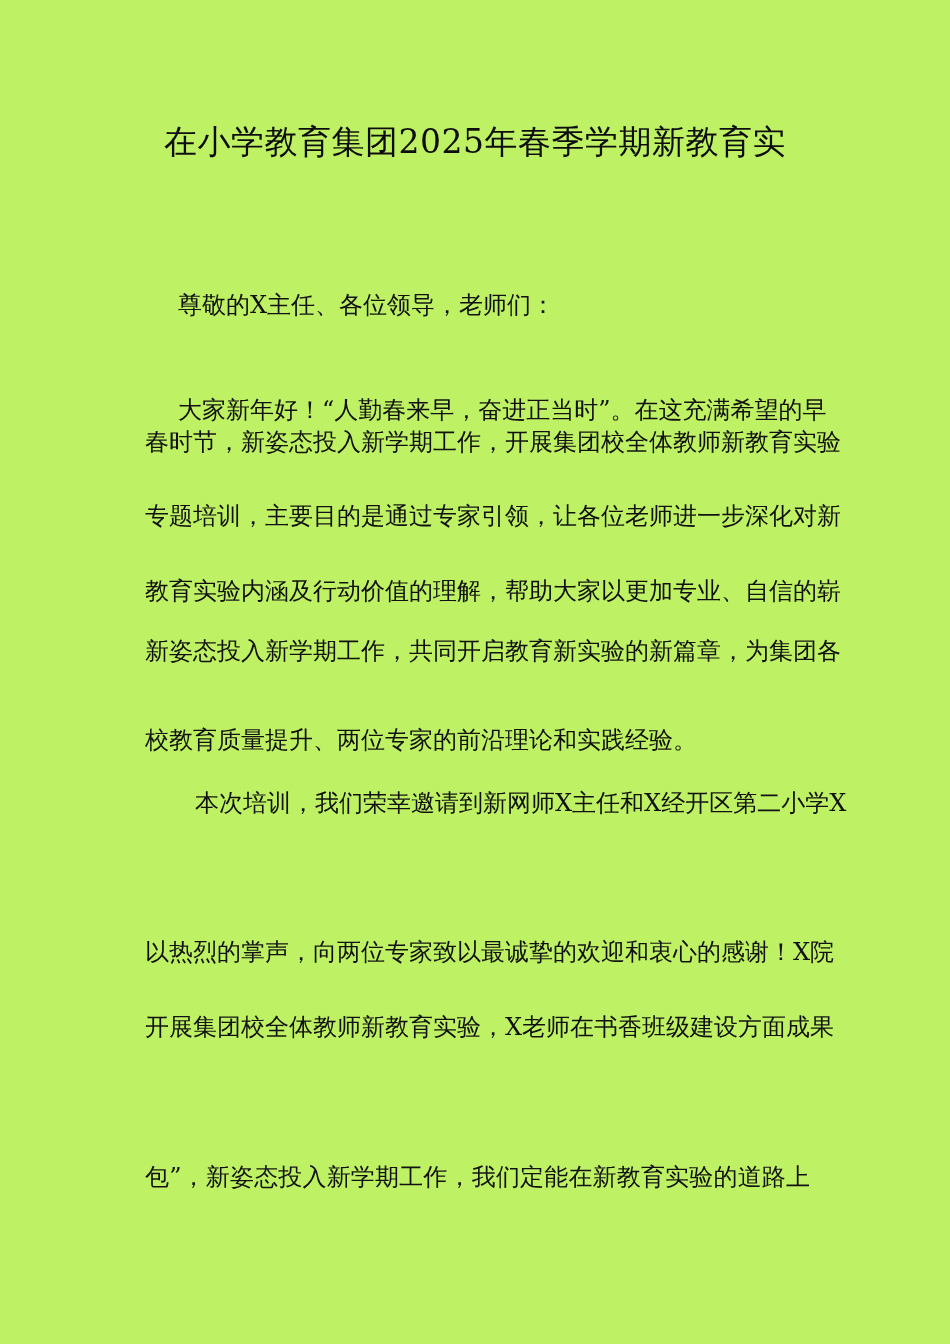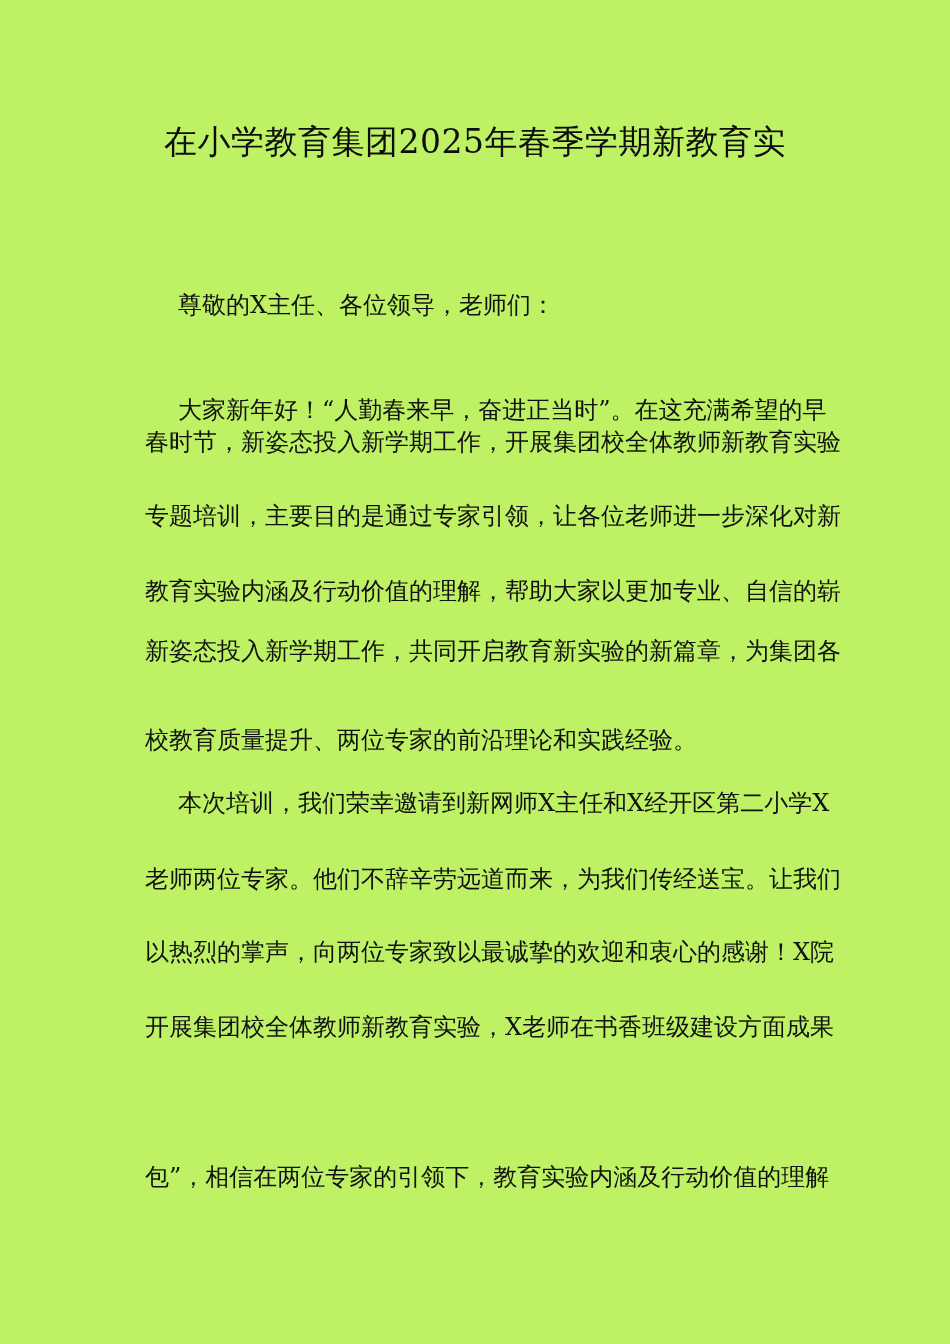--- a/index.html
+++ b/index.html
@@ -59,19 +59,18 @@
 
   <div class="line indent last" style="top:290px;">尊敬的X主任、各位领导，老师们：</div>
 
   <div class="line indent" style="top:355px;margin-top:40px;">大家新年好！“人勤春来早，奋进正当时”。在这充满希望的早</div>
   <div class="line" style="top:427px;">春时节，新姿态投入新学期工作，开展集团校全体教师新教育实验</div>
   <div class="line" style="top:576px;">教育实验内涵及行动价值的理解，帮助大家以更加专业、自信的崭</div>
   <div class="line" style="top:501px;">专题培训，主要目的是通过专家引领，让各位老师进一步深化对新</div>
   <div class="line" style="top:636px;">新姿态投入新学期工作，共同开启教育新实验的新篇章，为集团各</div>
   <div class="line last" style="top:725px;">校教育质量提升、两位专家的前沿理论和实践经验。</div>
 
-  <div class="line indent" style="top:788px;">本次培训，我们荣幸邀请到新网师X主任和X经开区第二小学X</div>
-  <div class="line" style="top:864px;">老师两位专家。他们不辞辛劳远道而来，为我们传经送宝。让我们</div>
+  <div class="line indent" style="top:788px;margin-left:17px;">本次培训，我们荣幸邀请到新网师X主任和X经开区第二小学X</div>
   <div class="line" style="top:937px;">以热烈的掌声，向两位专家致以最诚挚的欢迎和衷心的感谢！X院</div>
   <div class="line" style="top:1012px;">开展集团校全体教师新教育实验，X老师在书香班级建设方面成果</div>
-  <div class="line" style="top:1162px;">包”，相信在两位专家的引领下，教育实验内涵及行动价值的理解</div>
+  <div class="line" style="top:1162px;">包”，新姿态投入新学期工作，我们定能在新教育实验的道路上</div>
 
 </div>
 
 </body></html>

